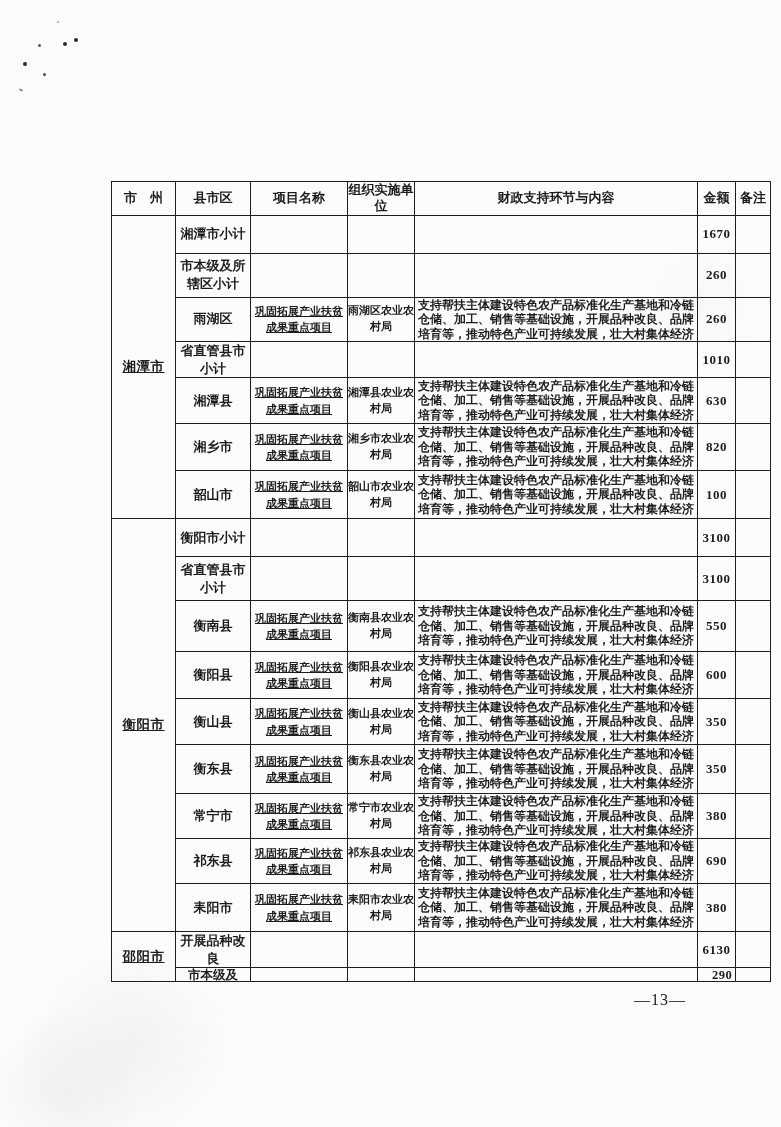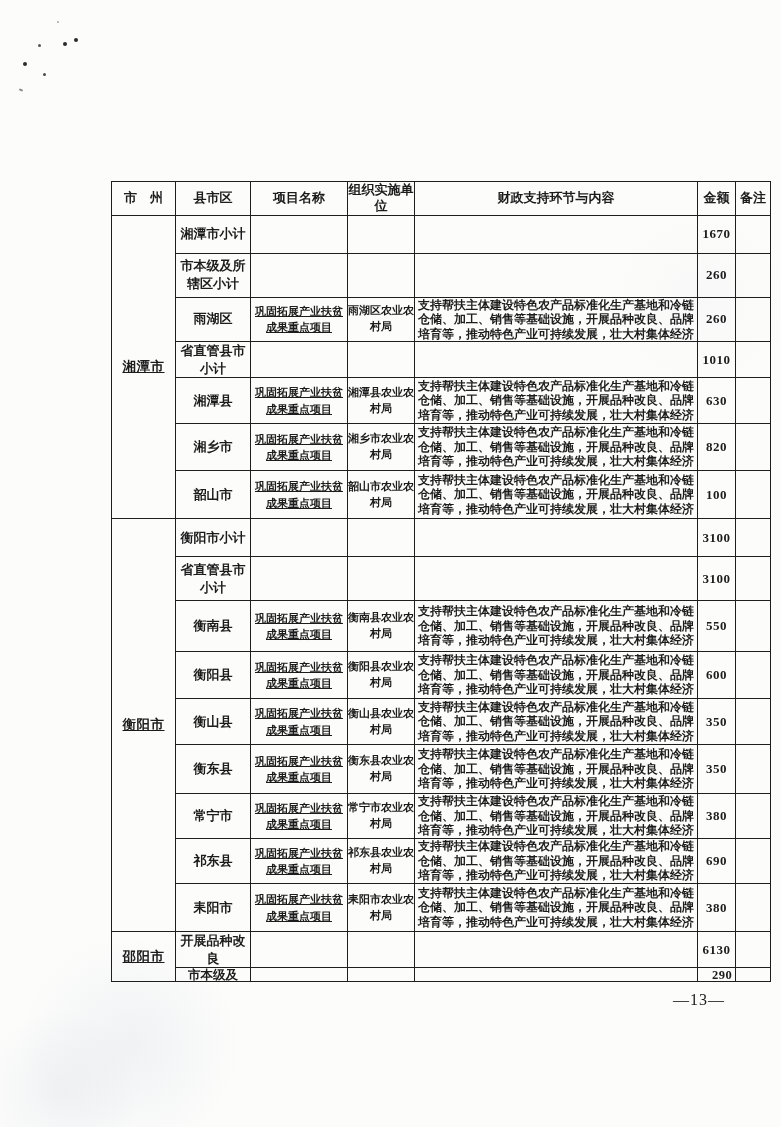--- a/index.html
+++ b/index.html
@@ -76,21 +76,21 @@
   }
   .c-amount {
     font-size: 13px;
     font-weight: 400;
     letter-spacing: 0.5px;
   }
   tr.short .c-county { line-height: 12px; padding: 0 9px; font-size: 12.5px; }
   tr.short .c-amount { line-height: 12px; font-size: 12.5px; padding-left: 11px; }
   .page-number {
     position: absolute;
-    left: 639px;
+    left: 600px;
     top: 991px;
     width: 120px;
     text-align: center;
     font-size: 16px;
     letter-spacing: 1px;
     color: #1a1a1a;
   }
 </style>
 </head>
 <body>

